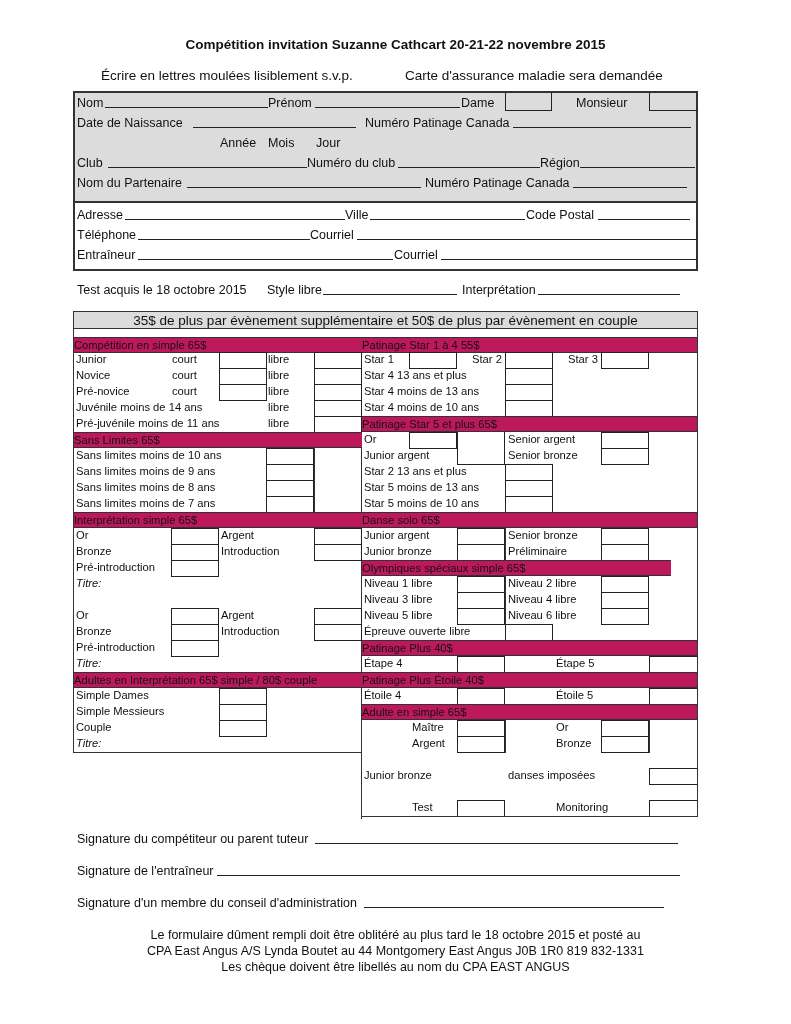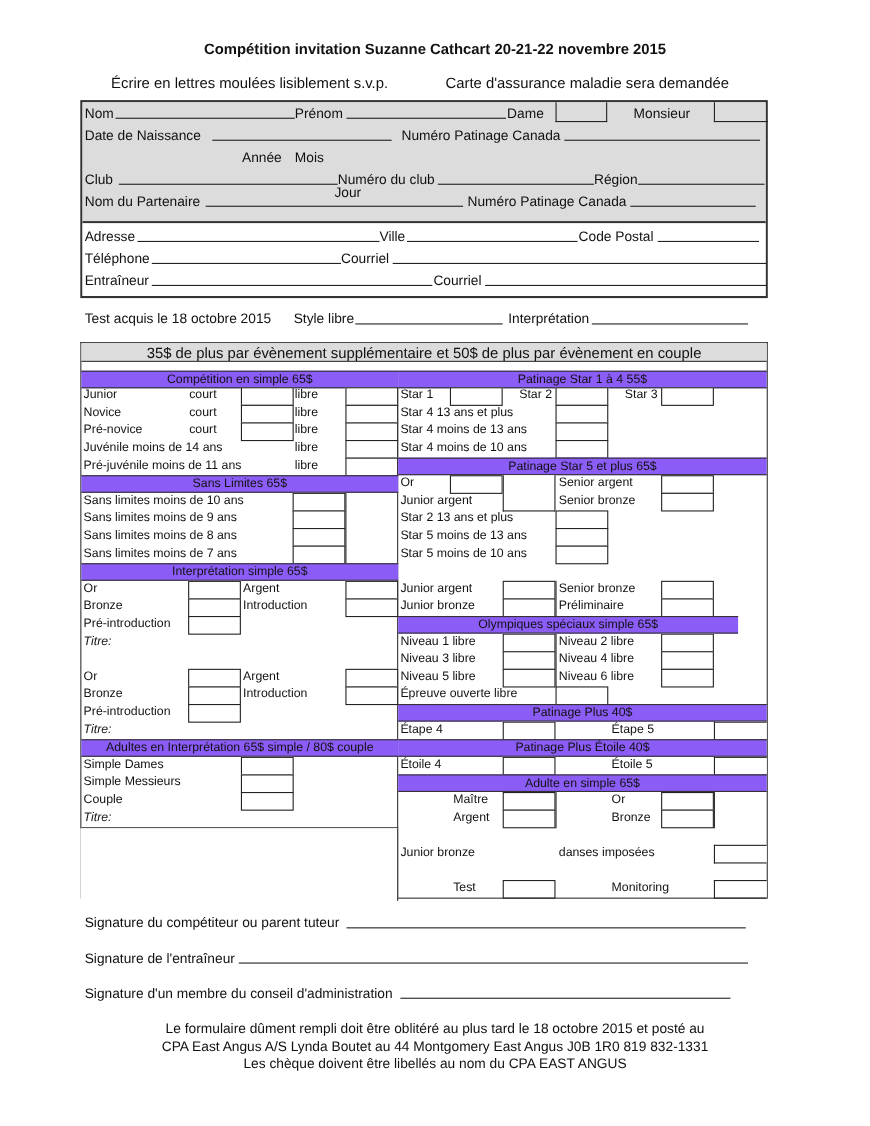--- a/index.html
+++ b/index.html
@@ -12,21 +12,21 @@
   .info-top { background: #dcdcdc; height: 110px; position: relative; border-bottom: 2px solid #333; }
   .info-bot { background: #fff; height: 66px; position: relative; }
   .lbl { position: absolute; font-size: 12.5px; white-space: nowrap; }
   .line { position: absolute; border-bottom: 1px solid #222; height: 12px; }
   .cbox { position: absolute; border: 1px solid #222; border-top: none; background: transparent; }
 
   
   .grid { left: 73px; top: 311px; width: 625px; height: 506px; border: 1px solid #333; border-bottom: none; }
   .bighdr { position: absolute; left: 0; top: 0; width: 623px; height: 17px; background: #dcdcdc; border-bottom: 1px solid #333; text-align: center; font-size: 13.5px; line-height: 17px; }
   .cell { position: absolute; font-size: 11.2px; line-height: 15px; white-space: nowrap; }
-  .hdr { position: absolute; background: #8b5cf6; border-top: 1px solid #333; border-bottom: 1px solid #333; font-size: 11.2px; text-align: center; line-height: 14px; }
+  .hdr { position: absolute; background: #be185d; border-top: 1px solid #333; border-bottom: 1px solid #333; font-size: 11.2px; line-height: 14px; }
   .bx { position: absolute; border: 1px solid #222; background: #fff; }
   .vline { position: absolute; width: 1px; background: #333; }
   .hline { position: absolute; height: 1px; background: #333; }
   .ital { font-style: italic; }
   .sig { font-size: 12.5px; left: 77px; }
   .foot { left: 0; width: 791px; text-align: center; font-size: 12.5px; line-height: 16px; }
 </style>
 </head>
 <body>
 
@@ -45,21 +45,21 @@
     <span class="lbl" style="left:501px;top:3px;">Monsieur</span>
     <span class="cbox" style="left:574px;top:0;width:49px;height:18px;border-left:1px solid #222;border-right:none;"></span>
 
     <span class="lbl" style="left:2px;top:23px;">Date de Naissance</span>
     <span class="line" style="left:118px;top:23px;width:163px;"></span>
     <span class="lbl" style="left:290px;top:23px;">Numéro Patinage Canada</span>
     <span class="line" style="left:438px;top:23px;width:178px;"></span>
 
     <span class="lbl" style="left:145px;top:43px;">Année</span>
     <span class="lbl" style="left:193px;top:43px;">Mois</span>
-    <span class="lbl" style="left:229px;top:43px;margin-top:32px;">Jour</span>
+    <span class="lbl" style="left:241px;top:43px;">Jour</span>
 
     <span class="lbl" style="left:2px;top:63px;">Club</span>
     <span class="line" style="left:33px;top:63px;width:199px;"></span>
     <span class="lbl" style="left:232px;top:63px;">Numéro du club</span>
     <span class="line" style="left:323px;top:63px;width:142px;"></span>
     <span class="lbl" style="left:465px;top:63px;">Région</span>
     <span class="line" style="left:505px;top:63px;width:115px;"></span>
 
     <span class="lbl" style="left:2px;top:83px;text-align:right;">Nom du Partenaire</span>
     <span class="line" style="left:112px;top:83px;width:234px;"></span>
@@ -196,20 +196,21 @@
   <div class="bx" style="left:383px;top:120px;width:48px;height:33px;border-top:none;"></div>
   <div class="cell" style="left:434px;top:136px;">Senior bronze</div>
   <div class="bx" style="left:527px;top:136px;width:48px;height:17px;"></div>
   <div class="cell" style="left:290px;top:152px;">Star 2  13 ans et plus</div>
   <div class="bx" style="left:431px;top:152px;width:48px;height:17px;"></div>
   <div class="cell" style="left:290px;top:168px;">Star 5 moins de 13 ans</div>
   <div class="bx" style="left:431px;top:168px;width:48px;height:17px;"></div>
   <div class="cell" style="left:290px;top:184px;">Star 5 moins de 10 ans</div>
   <div class="bx" style="left:431px;top:184px;width:48px;height:17px;"></div>
 
+  <div class="hdr" style="left:288px;top:200px;width:335px;">Danse solo 65$</div>
   <div class="cell" style="left:290px;top:216px;">Junior argent</div>
   <div class="bx" style="left:383px;top:216px;width:48px;height:17px;"></div>
   <div class="cell" style="left:434px;top:216px;">Senior bronze</div>
   <div class="bx" style="left:527px;top:216px;width:48px;height:17px;"></div>
   <div class="cell" style="left:290px;top:232px;">Junior bronze</div>
   <div class="bx" style="left:383px;top:232px;width:48px;height:17px;"></div>
   <div class="cell" style="left:434px;top:232px;">Préliminaire</div>
   <div class="bx" style="left:527px;top:232px;width:48px;height:17px;"></div>
   <div class="vline" style="left:431px;top:216px;height:33px;"></div>
 

